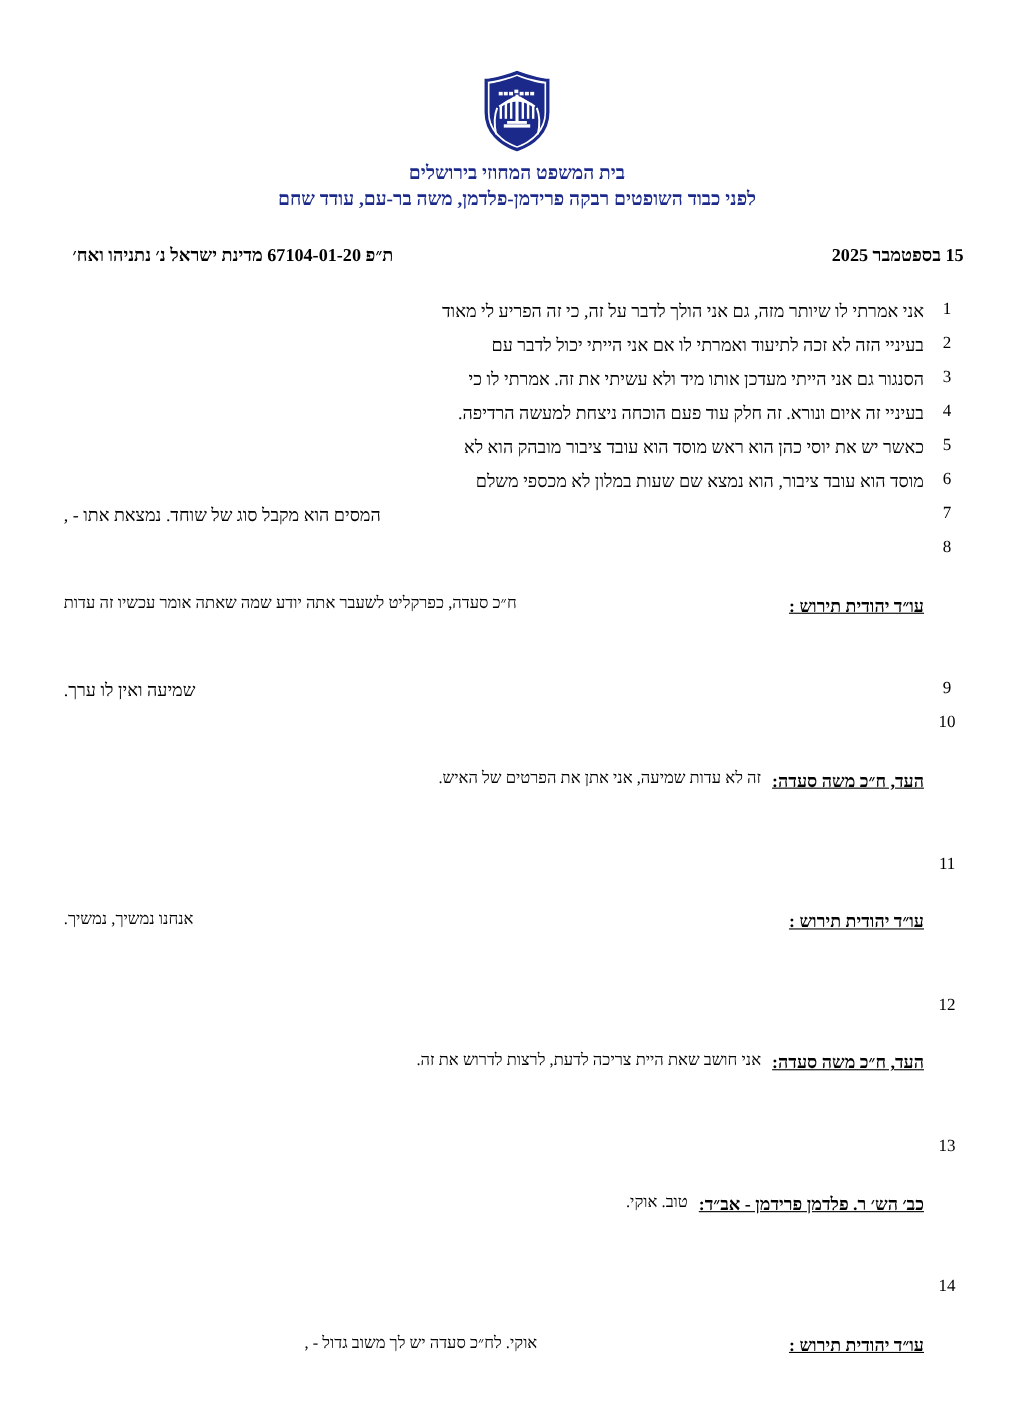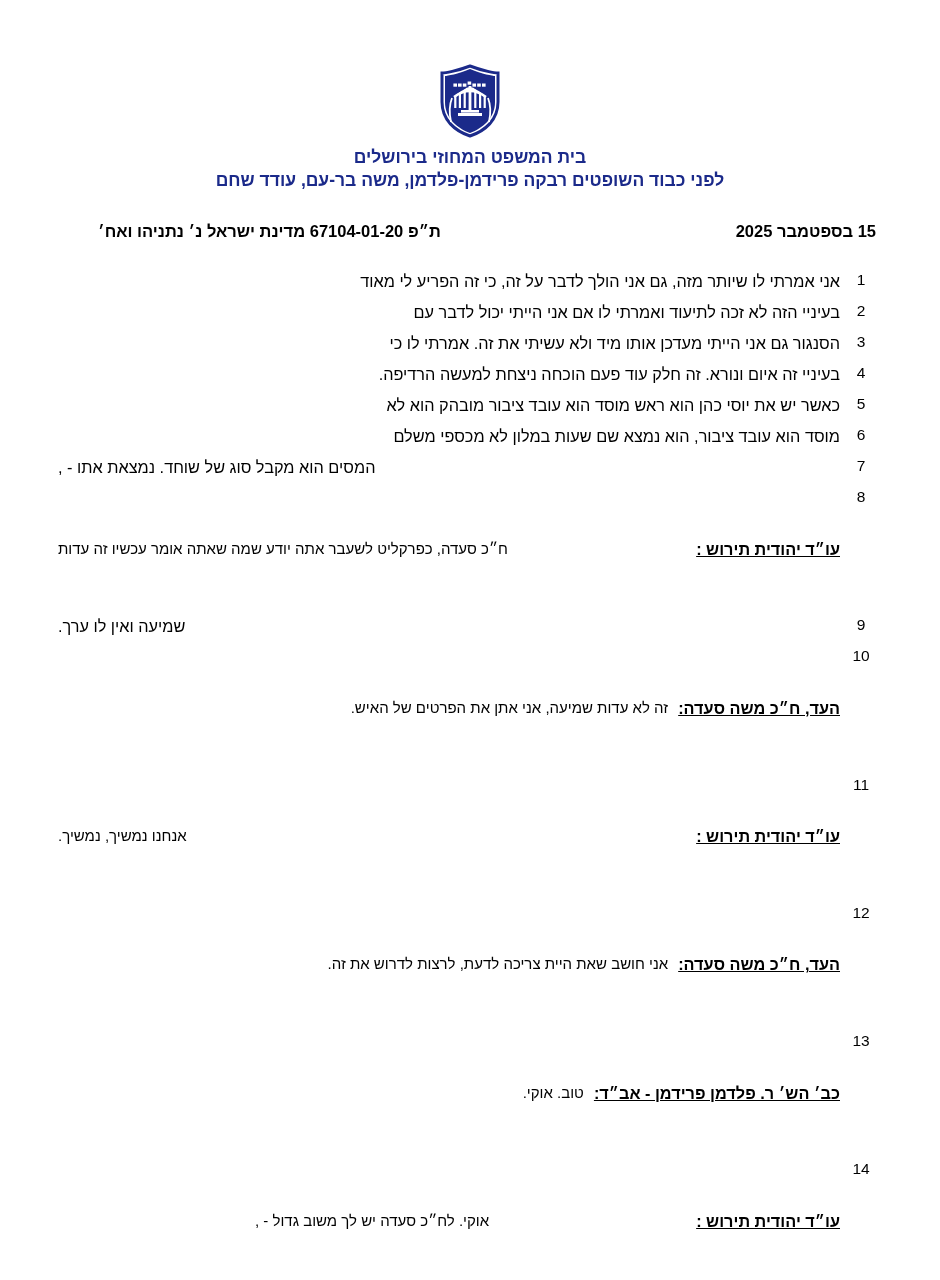--- a/index.html
+++ b/index.html
@@ -14,20 +14,21 @@
     color: #000000;
     position: relative;
     overflow: hidden;
   }
   .page {
     width: 940px;
     height: 1088px;
     box-sizing: border-box;
     padding: 48px 58px 10px 58px;
     position: relative;
+    font-family: Liberation Serif, serif;
   }
   
   .emblem-wrap {
     display: flex;
     justify-content: center;
     align-items: center;
     margin-top: 16px;
     margin-bottom: 8px;
   }
   .emblem {
@@ -55,21 +56,20 @@
     display: flex;
     justify-content: space-between;
     align-items: flex-end;
     margin-top: 30px;
     font-weight: bold;
     font-size: 16.5px;
     padding: 0 6px 0 8px;
   }
   .caseline .case-no {
     direction: rtl;
-    margin-left: 32px;
   }
   .caseline .case-date {
     direction: rtl;
   }
   
   .transcript {
     margin-top: 26px;
     direction: rtl;
   }
   .trow {

